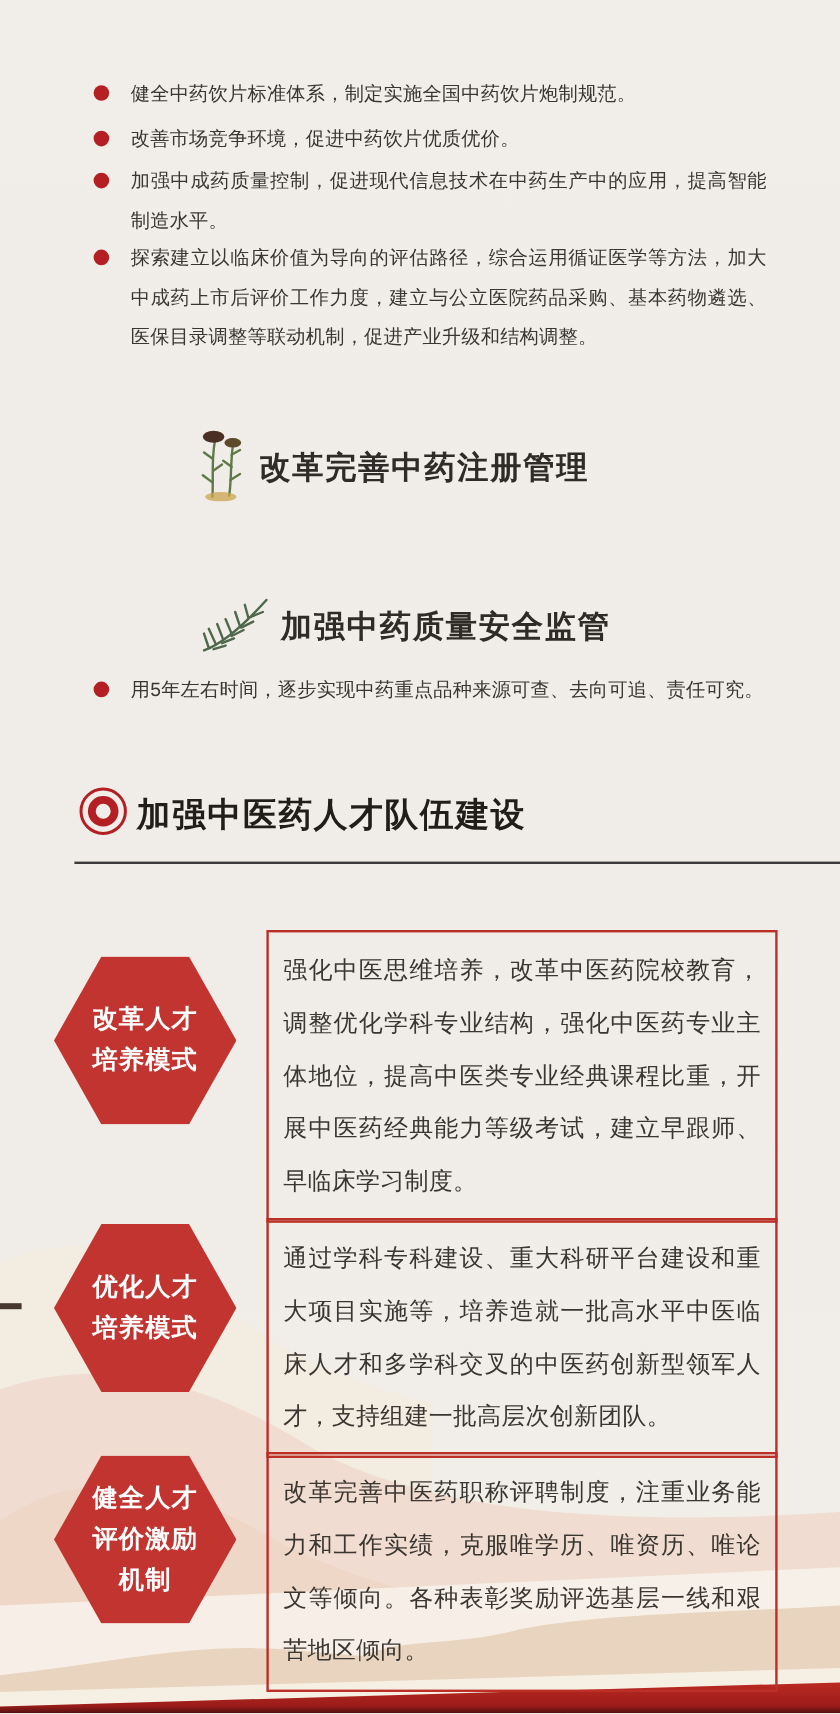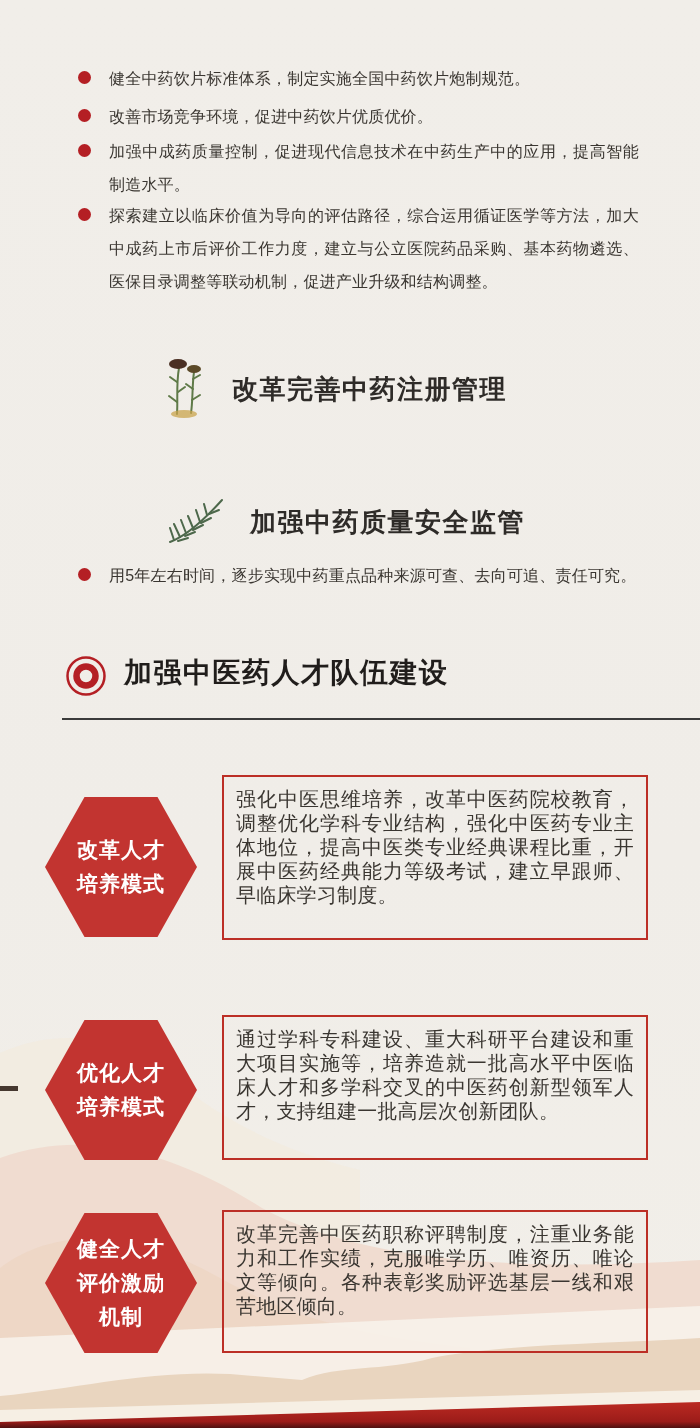--- a/index.html
+++ b/index.html
@@ -13,41 +13,41 @@
 
   
   .bullet-row{position:absolute;left:78px;width:562px;display:flex;gap:18px;}
   .dot{flex:none;width:13px;height:13px;border-radius:50%;background:#b41f24;margin-top:9px;}
   .bullet-text{margin:0;width:530px;font-size:16px;line-height:33px;color:#3a3631;
     letter-spacing:.2px;font-weight:500;text-align:justify;}
   .r1{top:62px}.r2{top:100px}.r3{top:135px}.r4{top:199px}
   .r5{top:429px}.r6{top:559px}
 
   
-  .sub-header{position:absolute;display:flex;align-items:center;gap:24px;}
+  .sub-header{position:absolute;display:flex;align-items:center;gap:8px;}
   .sh1{left:158px;top:356px;}
   .sh2{left:164px;top:494px;align-items:center;}
   .sub-title{font-size:26px;font-weight:600;color:#2e2b28;letter-spacing:1.5px;}
 
   
-  .main-heading{position:absolute;left:64px;top:654px;display:flex;align-items:flex-start;gap:16px;}
+  .main-heading{position:absolute;left:64px;top:654px;display:flex;align-items:center;gap:6px;}
   .main-title{font-size:28px;font-weight:700;color:#201d1b;letter-spacing:1.5px;}
   .divider{position:absolute;left:62px;top:718px;width:638px;height:2px;background:#3b3b3b;}
 
   
   .hex{position:absolute;left:45px;width:152px;height:140px;
     clip-path:polygon(0 50%,26% 0,74% 0,100% 50%,74% 100%,26% 100%);
     background:#c23430;color:#ffffff;display:flex;flex-direction:column;
     align-items:center;justify-content:center;font-weight:700;font-size:21px;
     line-height:34px;letter-spacing:1px;text-align:center;}
   .hex span:empty{display:none;}
   .hex1{top:797px}.hex2{top:1020px}.hex3{top:1213px}
   .infobox{position:absolute;left:222px;width:426px;box-sizing:border-box;
     border:2.5px solid #bc2f26;padding:10px 12px;}
-  .infobox p{margin:0;font-size:20px;line-height:24px;color:#3a3631;
+  .infobox p{margin:0;font-size:20px;line-height:44px;color:#3a3631;
     letter-spacing:.2px;font-weight:500;text-align:justify;}
   .box1{top:775px;min-height:165px;}
   .box2{top:1015px;min-height:145px;}
   .box3{top:1210px;min-height:143px;}
 </style>
 </head>
 <body>
 
 <div class="page">
 

